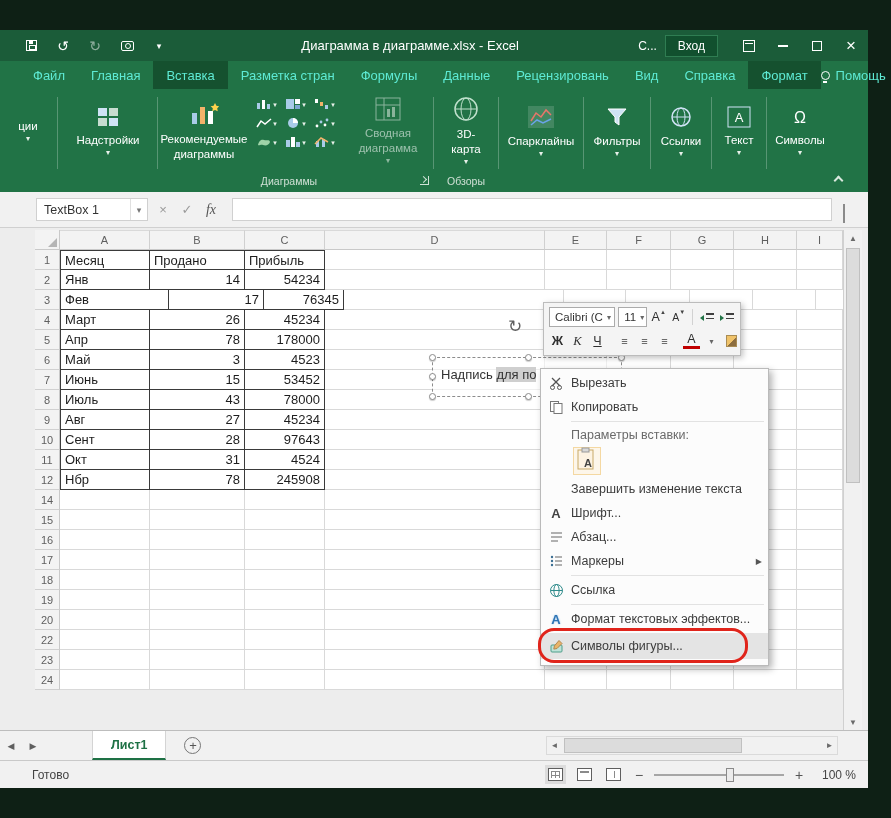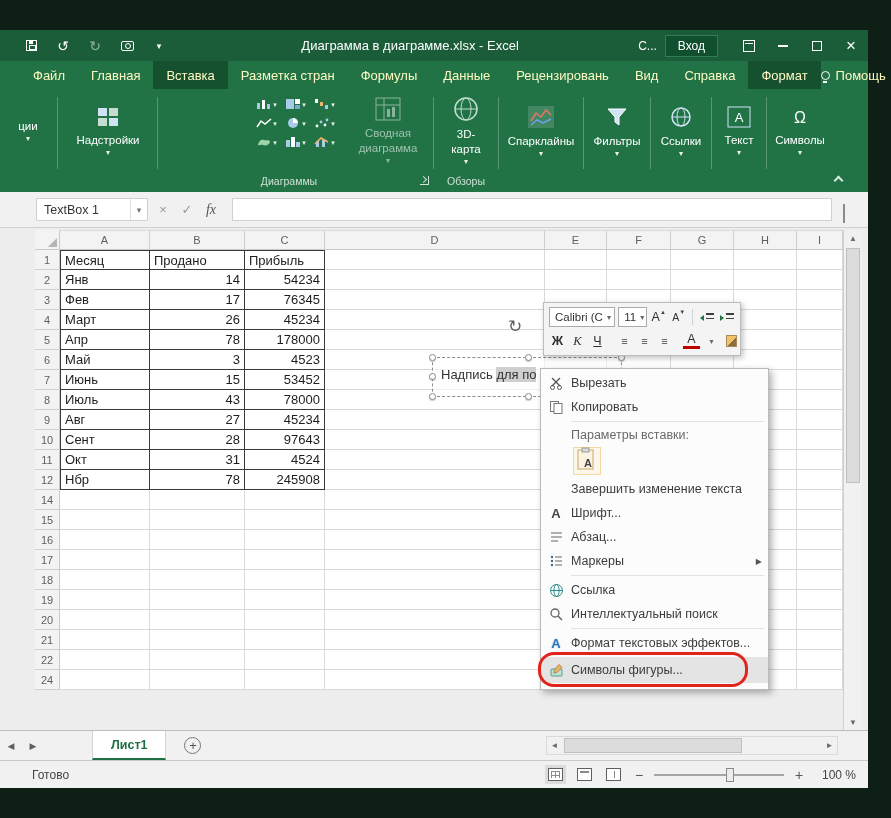--- a/index.html
+++ b/index.html
@@ -19,21 +19,21 @@
 #tb-right{display:flex;align-items:center;gap:0;height:31px}
 .acct{font-size:12px;padding:0 8px}
 .signin{font-size:12px;background:#11502e;border:1px solid #2f7d52;padding:3px 12px;margin-right:14px}
 .winbtn{width:34px;height:31px;display:flex;align-items:center;justify-content:center;color:#fff}
 .i-ribopts{width:12px;height:12px;border:1.5px solid #fff;position:relative}
 .i-ribopts::before{content:"";position:absolute;left:1px;right:1px;top:2px;height:1.5px;background:#fff}
 .i-min{width:10px;height:2px;background:#fff}
 .i-max{width:10px;height:10px;border:1.5px solid #fff}
 .i-close{font-size:17px;line-height:1}
 
-#tabsrow{position:absolute;left:0;top:61px;width:868px;height:28px;background:#217346;display:flex;align-items:stretch;color:#fef9c3}
+#tabsrow{position:absolute;left:0;top:61px;width:868px;height:28px;background:#217346;display:flex;align-items:stretch;color:#5eead4}
 #tabs{display:flex;align-items:stretch;padding-left:20px}
 .rtab{font-size:13px;padding:0 13px;display:flex;align-items:center;white-space:nowrap}
 .rtab.active,.rtab.contextual{background:#15512f}
 #tabs-right{margin-left:auto;display:flex;align-items:center;gap:6px;padding-right:18px;font-size:13px}
 .i-bulb{width:9px;height:9px;border:1.5px solid #fff;border-radius:50%;position:relative;display:inline-block}
 .i-bulb::after{content:"";position:absolute;left:1.5px;bottom:-4px;width:4px;height:2px;background:#fff}
 .tr-label{margin-right:14px}
 
 #ribbon{position:absolute;left:0;top:89px;width:868px;height:103px;background:#217346;color:#fff}
 .rgroup{position:absolute;top:2px;height:80px;display:flex;align-items:center;justify-content:center}
@@ -214,20 +214,32 @@
               <rect x="2" y="2" width="9" height="8" fill="#cfe3f5"></rect>
               <rect x="13" y="2" width="9" height="8" fill="#ffffff" opacity="0.75"></rect>
               <rect x="2" y="12" width="9" height="8" fill="#ffffff" opacity="0.75"></rect>
               <rect x="13" y="12" width="9" height="8" fill="#cfe3f5"></rect>
             </svg></span>
         <span class="blbl">Надстройки</span>
         <span class="bdd">▾</span>
       </div>
     </div>
     <i class="vsep" style="left:157px"></i>
+    <div class="rgroup" style="left:160px;width:88px">
+      <div class="bigbtn">
+        <span id="ic-reccharts"><svg width="30" height="26">
+              <rect x="3" y="12" width="5" height="11" fill="#a9cbe8"></rect>
+              <rect x="11" y="6" width="5" height="17" fill="#f2b26a"></rect>
+              <rect x="19" y="10" width="5" height="13" fill="#ffffff"></rect>
+              <path d="M26 2 l1.4 2.8 3 .4 -2.2 2.1 .5 3 -2.7 -1.4 -2.7 1.4 .5 -3 -2.2 -2.1 3 -.4 z" fill="#ffd24d"></path>
+            </svg></span>
+        <span class="blbl">Рекомендуемые</span>
+        <span class="blbl">диаграммы</span>
+      </div>
+    </div>
     <div id="chart-grid">
         <div class="cbtn">
           <span class="cic"><svg width="16" height="12">
               <rect x="1" y="5" width="3" height="6" fill="#a9cbe8"></rect>
               <rect x="6" y="2" width="3" height="9" fill="#ffffff"></rect>
               <rect x="11" y="6" width="3" height="5" fill="#a9cbe8"></rect>
             </svg></span>
           <span class="cdd">▾</span>
         </div>
         <div class="cbtn">
@@ -434,21 +446,21 @@
           <div class="cell tb num" style="width: 80px;">54234</div>
           <div class="cell" style="width: 220px;"></div>
           <div class="cell" style="width: 62px;"></div>
           <div class="cell" style="width: 64px;"></div>
           <div class="cell" style="width: 63px;"></div>
           <div class="cell" style="width: 63px;"></div>
           <div class="cell" style="width: 46px;"></div>
         </div>
         <div class="grow">
           <div class="rowh">3</div>
-          <div class="cell tb tb-l" style="width: 90px;">Фев</div>
+          <div class="cell tb tb-l" style="width: 109px;">Фев</div>
           <div class="cell tb num" style="width: 95px;">17</div>
           <div class="cell tb num" style="width: 80px;">76345</div>
           <div class="cell" style="width: 220px;"></div>
           <div class="cell" style="width: 62px;"></div>
           <div class="cell" style="width: 64px;"></div>
           <div class="cell" style="width: 63px;"></div>
           <div class="cell" style="width: 63px;"></div>
           <div class="cell" style="width: 46px;"></div>
         </div>
         <div class="grow">
@@ -637,33 +649,33 @@
           <div class="cell" style="width: 95px;"></div>
           <div class="cell" style="width: 80px;"></div>
           <div class="cell" style="width: 220px;"></div>
           <div class="cell" style="width: 62px;"></div>
           <div class="cell" style="width: 64px;"></div>
           <div class="cell" style="width: 63px;"></div>
           <div class="cell" style="width: 63px;"></div>
           <div class="cell" style="width: 46px;"></div>
         </div>
         <div class="grow">
-          <div class="rowh">21</div>
+          <div class="rowh">22</div>
           <div class="cell" style="width: 90px;"></div>
           <div class="cell" style="width: 95px;"></div>
           <div class="cell" style="width: 80px;"></div>
           <div class="cell" style="width: 220px;"></div>
           <div class="cell" style="width: 62px;"></div>
           <div class="cell" style="width: 64px;"></div>
           <div class="cell" style="width: 63px;"></div>
           <div class="cell" style="width: 63px;"></div>
           <div class="cell" style="width: 46px;"></div>
         </div>
         <div class="grow">
-          <div class="rowh">22</div>
+          <div class="rowh">23</div>
           <div class="cell" style="width: 90px;"></div>
           <div class="cell" style="width: 95px;"></div>
           <div class="cell" style="width: 80px;"></div>
           <div class="cell" style="width: 220px;"></div>
           <div class="cell" style="width: 62px;"></div>
           <div class="cell" style="width: 64px;"></div>
           <div class="cell" style="width: 63px;"></div>
           <div class="cell" style="width: 63px;"></div>
           <div class="cell" style="width: 46px;"></div>
         </div>
@@ -821,29 +833,20 @@
       <div class="mitem">
         <span class="mic">
           <svg width="15" height="15">
             <circle cx="7.5" cy="7.5" r="6" fill="none" stroke="#2e8b8b"></circle>
             <line x1="1.5" y1="7.5" x2="13.5" y2="7.5" stroke="#2e8b8b"></line>
             <ellipse cx="7.5" cy="7.5" rx="2.6" ry="6" fill="none" stroke="#2e8b8b"></ellipse>
           </svg>
         </span>
         <span class="mlabel">Ссылка</span>
       </div>
-      <div class="mitem">
-        <span class="mic">
-          <svg width="15" height="15">
-            <circle cx="6" cy="6" r="4" fill="none" stroke="#666" stroke-width="1.3"></circle>
-            <line x1="9" y1="9" x2="13" y2="13" stroke="#666" stroke-width="1.6"></line>
-          </svg>
-        </span>
-        <span class="mlabel">Интеллектуальный поиск</span>
-      </div>
       <div class="msep"></div>
       <div class="mitem">
         <span class="mic">
           <span class="micAe">А</span>
         </span>
         <span class="mlabel">Формат текстовых эффектов...</span>
       </div>
       <div class="mitem hl">
         <span class="mic">
           <svg width="15" height="15">

